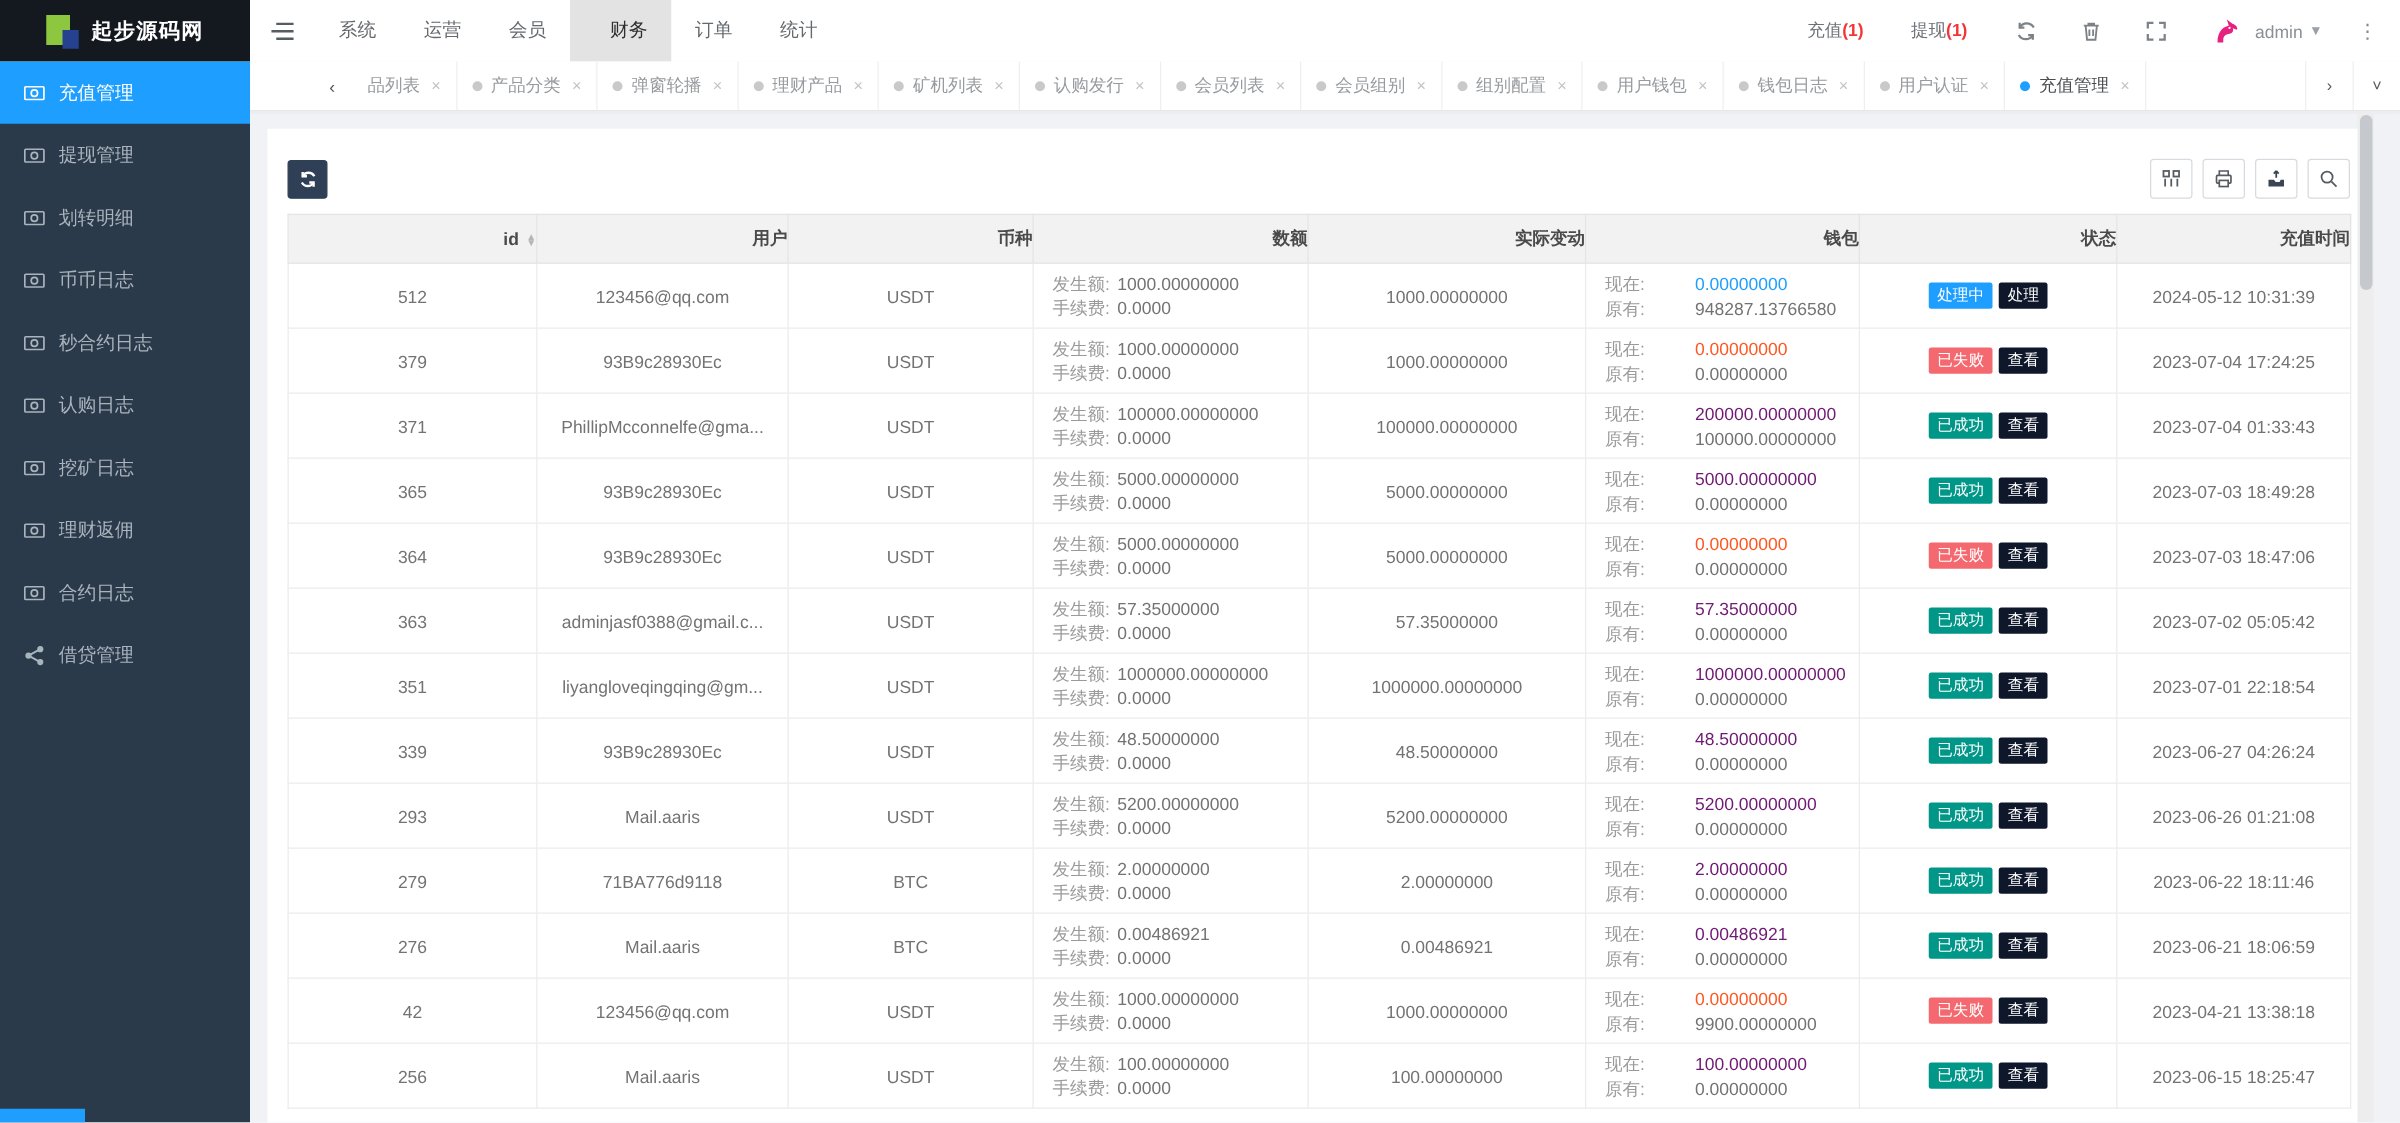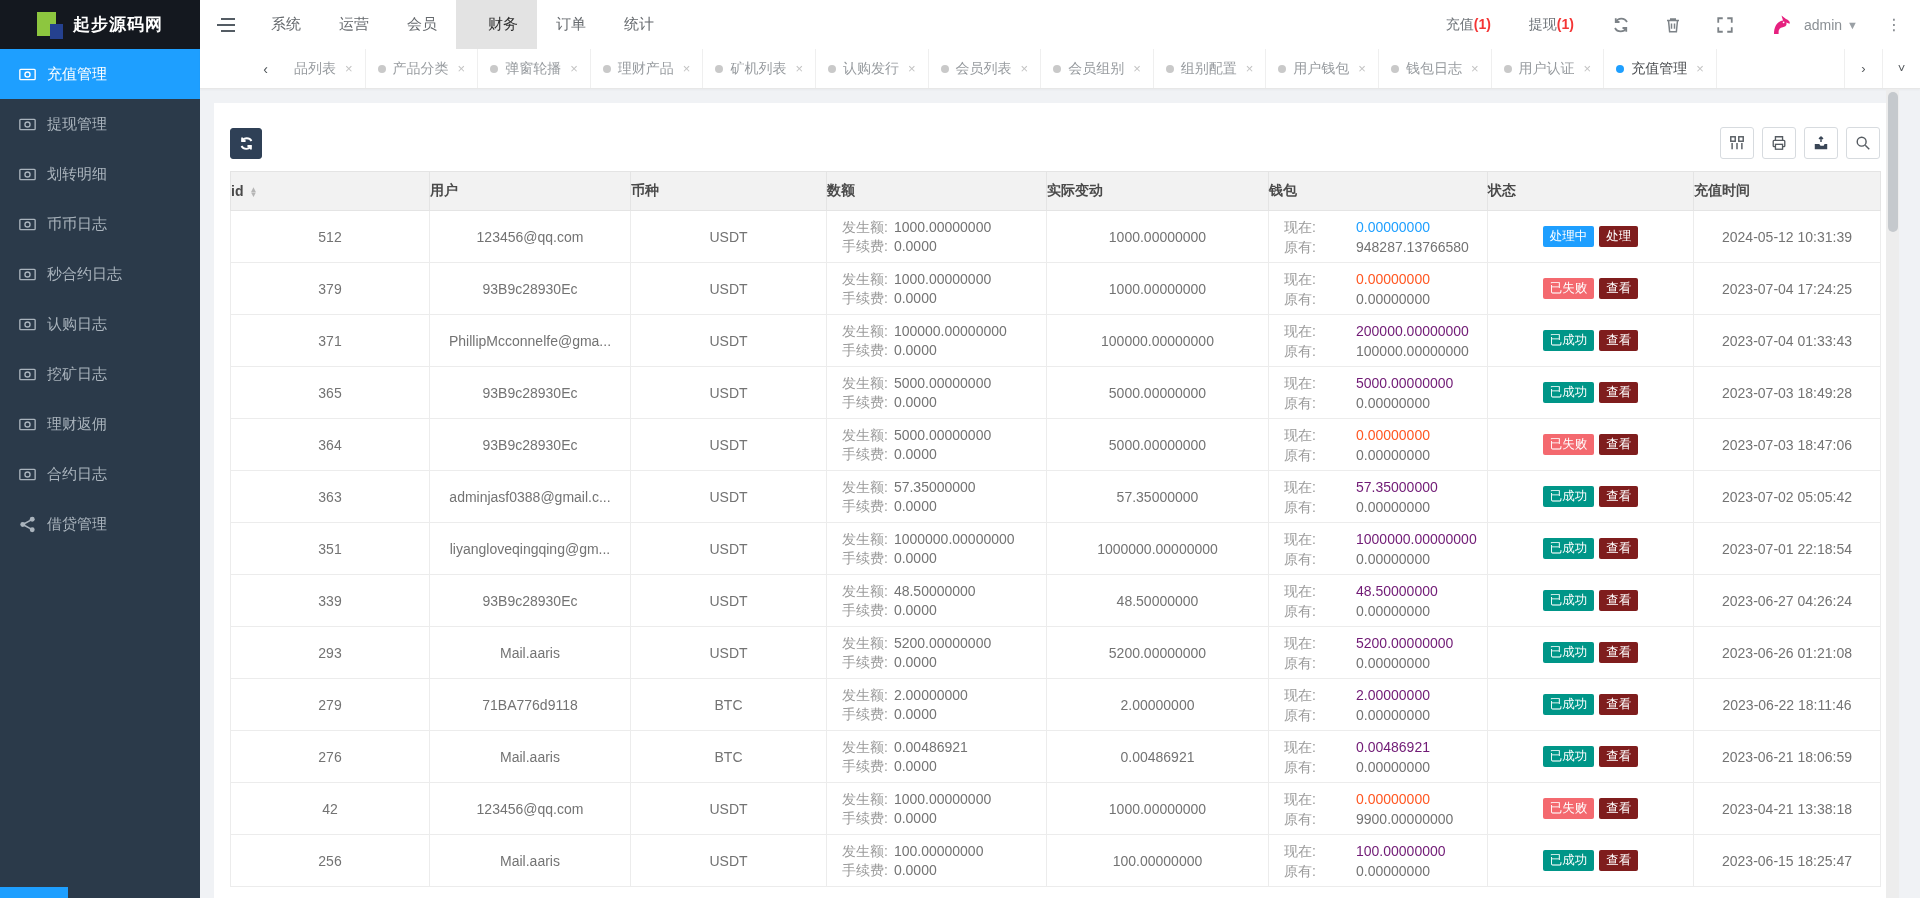--- a/index.html
+++ b/index.html
@@ -66,35 +66,35 @@
   .btn-refresh svg { width:15px; height:15px; }
   .toolbar-right { margin-left:auto; display:flex; gap:8px; }
   .tool-btn { width:34px; height:32px; background:#fff; border:1px solid #d7dbdf; border-radius:3px;
               display:flex; align-items:center; justify-content:center; color:#555b61; cursor:pointer; }
   .tool-btn svg { width:16px; height:16px; }
 
   
   .tablewrap { padding:0 16px; }
   table { width:100%; border-collapse:collapse; table-layout:fixed; border:1px solid #ececec; }
   thead th { height:39px; background:#f2f2f2; border:1px solid #e4e4e4; font-size:14px; color:#4a4a4a;
-             font-weight:bold; text-align:left; }
+             font-weight:bold; text-align:right; }
   tbody td { height:52px; border:1px solid #ececec; font-size:14px; color:#737373; text-align:center;
              vertical-align:middle; background:#fff; }
   .sorter { display:inline-flex; flex-direction:column; vertical-align:middle; margin-left:6px; line-height:5px; }
   .sorter span { font-size:8px; color:#b5b5b5; }
   td.l { text-align:left; padding-left:15px; }
   .two-line { line-height:19px; }
   .lbl { color:#9a9a9a; margin-right:6px; }
   .wallet-grid { display:grid; grid-template-columns:42px auto; column-gap:30px; line-height:20px; text-align:left; }
   .wallet-grid .lbl { margin:0; }
   .v-blue { color:#1E9FFF; } .v-red { color:#FF5722; } .v-green { color:#701a75; }
   .badge { display:inline-block; padding:3px 7px; border-radius:2px; color:#fff; font-size:12.5px;
            line-height:15px; cursor:pointer; }
   .b-processing { background:#1E9FFF; } .b-success { background:#009688; }
-  .b-failed { background:#F4696F; } .b-action { background:#7f1d1d; margin-left:5px; }
+  .b-failed { background:#F4696F; } .b-action { background:#0f172a; margin-left:5px; }
 
   
   .v-scrollbar { position:absolute; left:1886px; top:89px; width:13px; height:809px; background:#ededed; z-index:40; }
   .v-thumb { position:absolute; left:1.5px; top:3px; width:10px; height:140px; background:#c5c9cd; border-radius:5px; }
   .bottom-popup { position:absolute; left:0; top:887px; width:68px; height:11px; background:#1E9FFF;
                   overflow:hidden; z-index:50; }
 </style>
 </head>
 <body>
 

